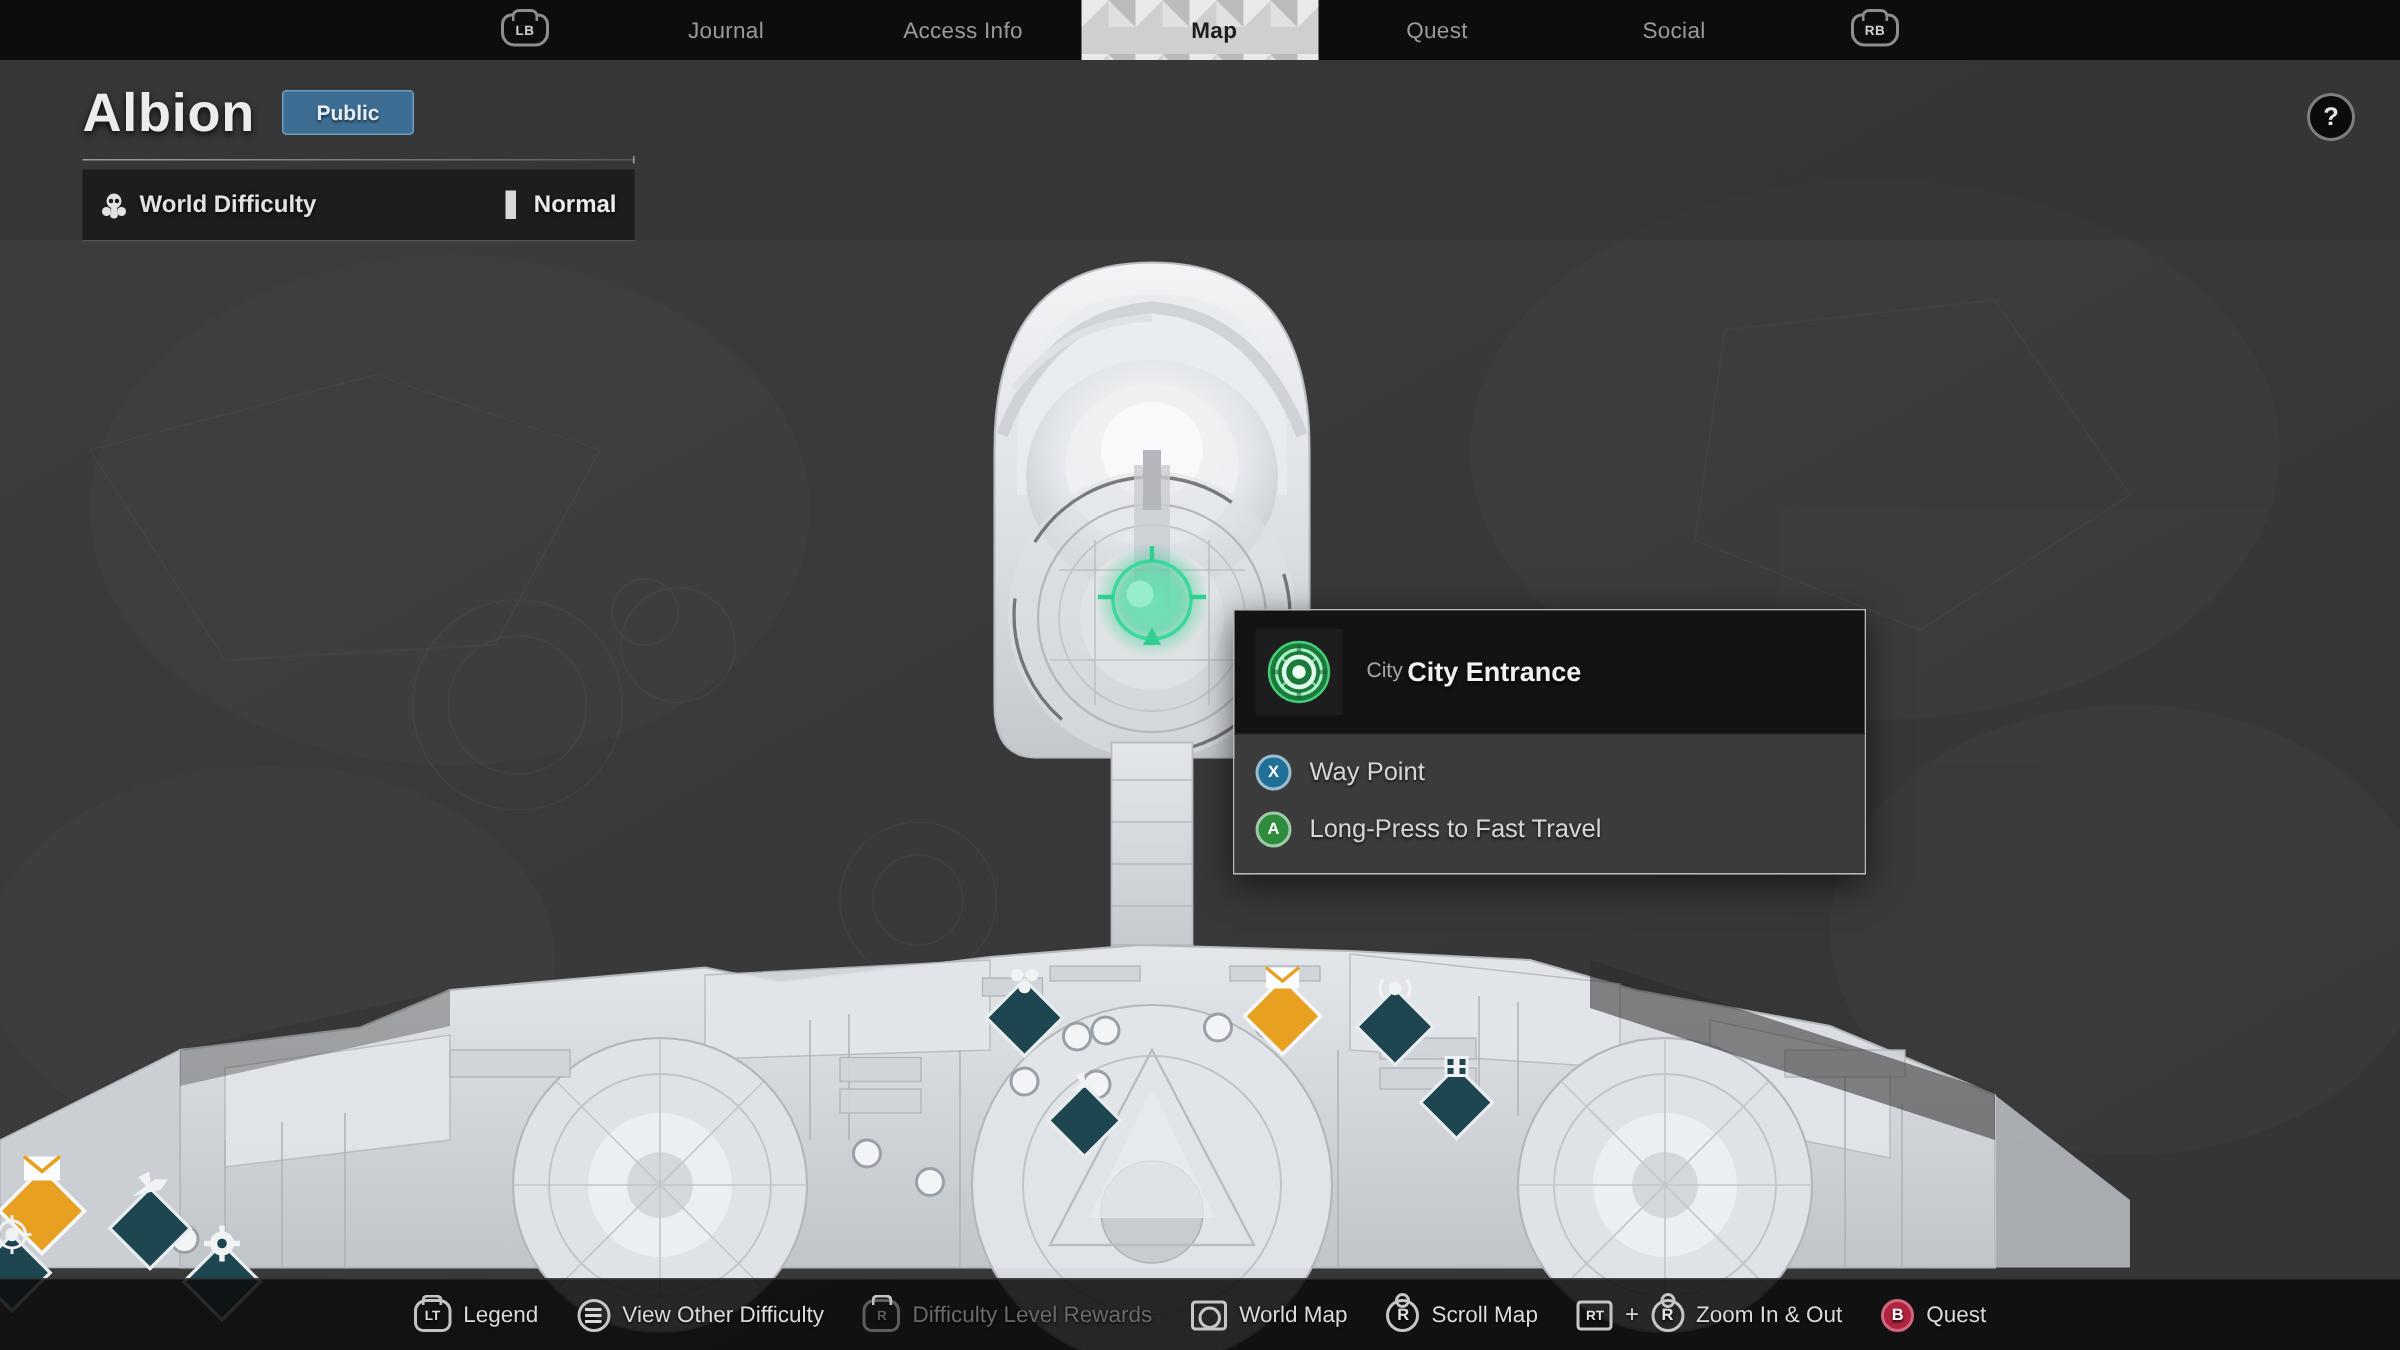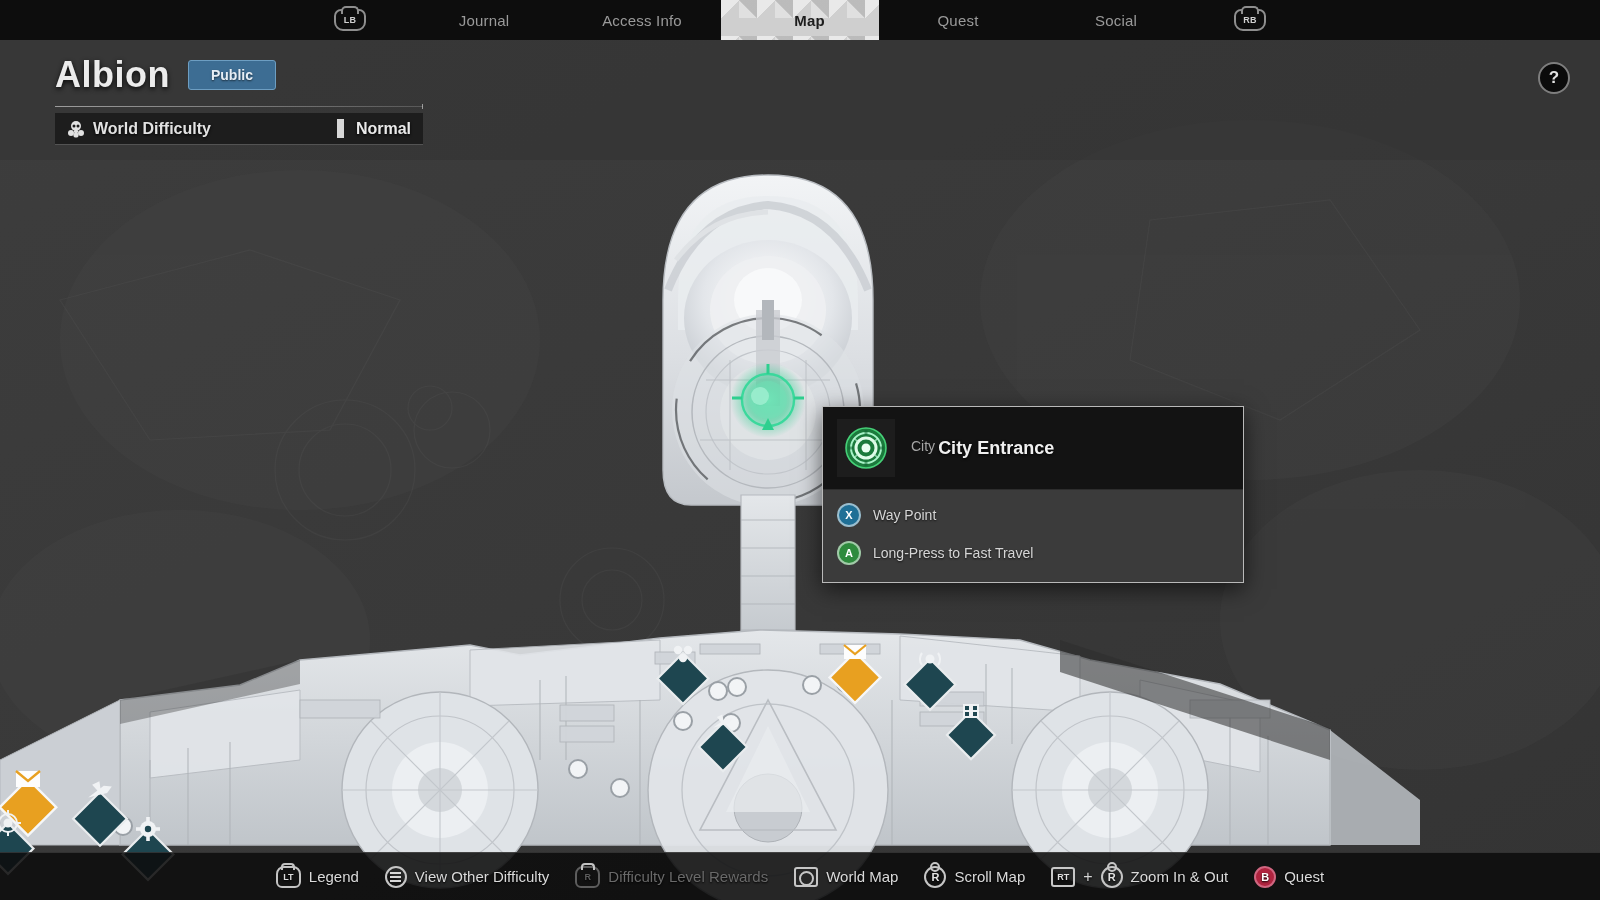--- a/index.html
+++ b/index.html
@@ -64,21 +64,21 @@
   }
   #diff-sep{
     margin:10px 0 0 55px; width:368px; height:1px;
     background:linear-gradient(90deg, rgba(190,190,190,.75), rgba(190,190,190,.25));
     position:relative;
   }
   #diff-sep::after{
     content:""; position:absolute; right:0; top:-2px; width:1px; height:5px; background:rgba(200,200,200,.7);
   }
   #diff-row{
-    margin:6px 0 16px 55px; width:368px; height:32px;
+    margin:6px 0 16px 55px; width:368px; height:48px;
     background:rgba(22,22,22,.78);
     border-bottom:1px solid rgba(150,150,150,.45);
     display:flex; align-items:center; padding:0 12px;
   }
   #diff-left{ display:flex; align-items:center; gap:8px; flex:1; }
   #diff-label{ font-size:16px; font-weight:bold; color:#e2e2e2; text-shadow:0 1px 3px #000; }
   #diff-right{ display:flex; align-items:center; gap:12px; }
   .diff-bar{ width:7px; height:19px; background:#d8d8d8; }
   #diff-value{ font-size:16px; font-weight:bold; color:#eaeaea; text-shadow:0 1px 3px #000; }
   #help-btn{
@@ -97,21 +97,21 @@
   #tip-head{
     background:#131313; display:flex; align-items:center; gap:16px; padding:12px 14px;
     border-bottom:1px solid #2d2d2d;
   }
   #tip-icon{ width:58px; height:58px; background:#1d1d1d; display:flex; align-items:center; justify-content:center; }
   #tip-text{ display:flex; flex-direction:row; gap:3px; }
   #tip-category{ font-size:14px; color:#a5a5a5; }
   #tip-name{ font-size:18px; font-weight:bold; color:#f0f0f0; text-shadow:0 1px 3px #000; }
   #tip-actions{ background:#3b3b3b; padding:6px 0 10px 0; }
   .tip-action{ display:flex; align-items:center; gap:12px; padding:7px 14px; }
-  .tip-action .lbl{ font-size:14px; color:#d6d6d6; text-shadow:0 1px 2px rgba(0,0,0,.7); }
+  .tip-action .lbl{ font-size:17px; color:#d6d6d6; text-shadow:0 1px 2px rgba(0,0,0,.7); }
   .pad-btn{
     width:24px; height:24px; border-radius:50%;
     display:flex; align-items:center; justify-content:center;
     font-size:11px; font-weight:bold; color:#fff; border:2px solid rgba(255,255,255,.55);
     flex:0 0 auto;
   }
   .pad-x{ background:#1f6f96; }
   .pad-a{ background:#2e8b3d; }
 
   

